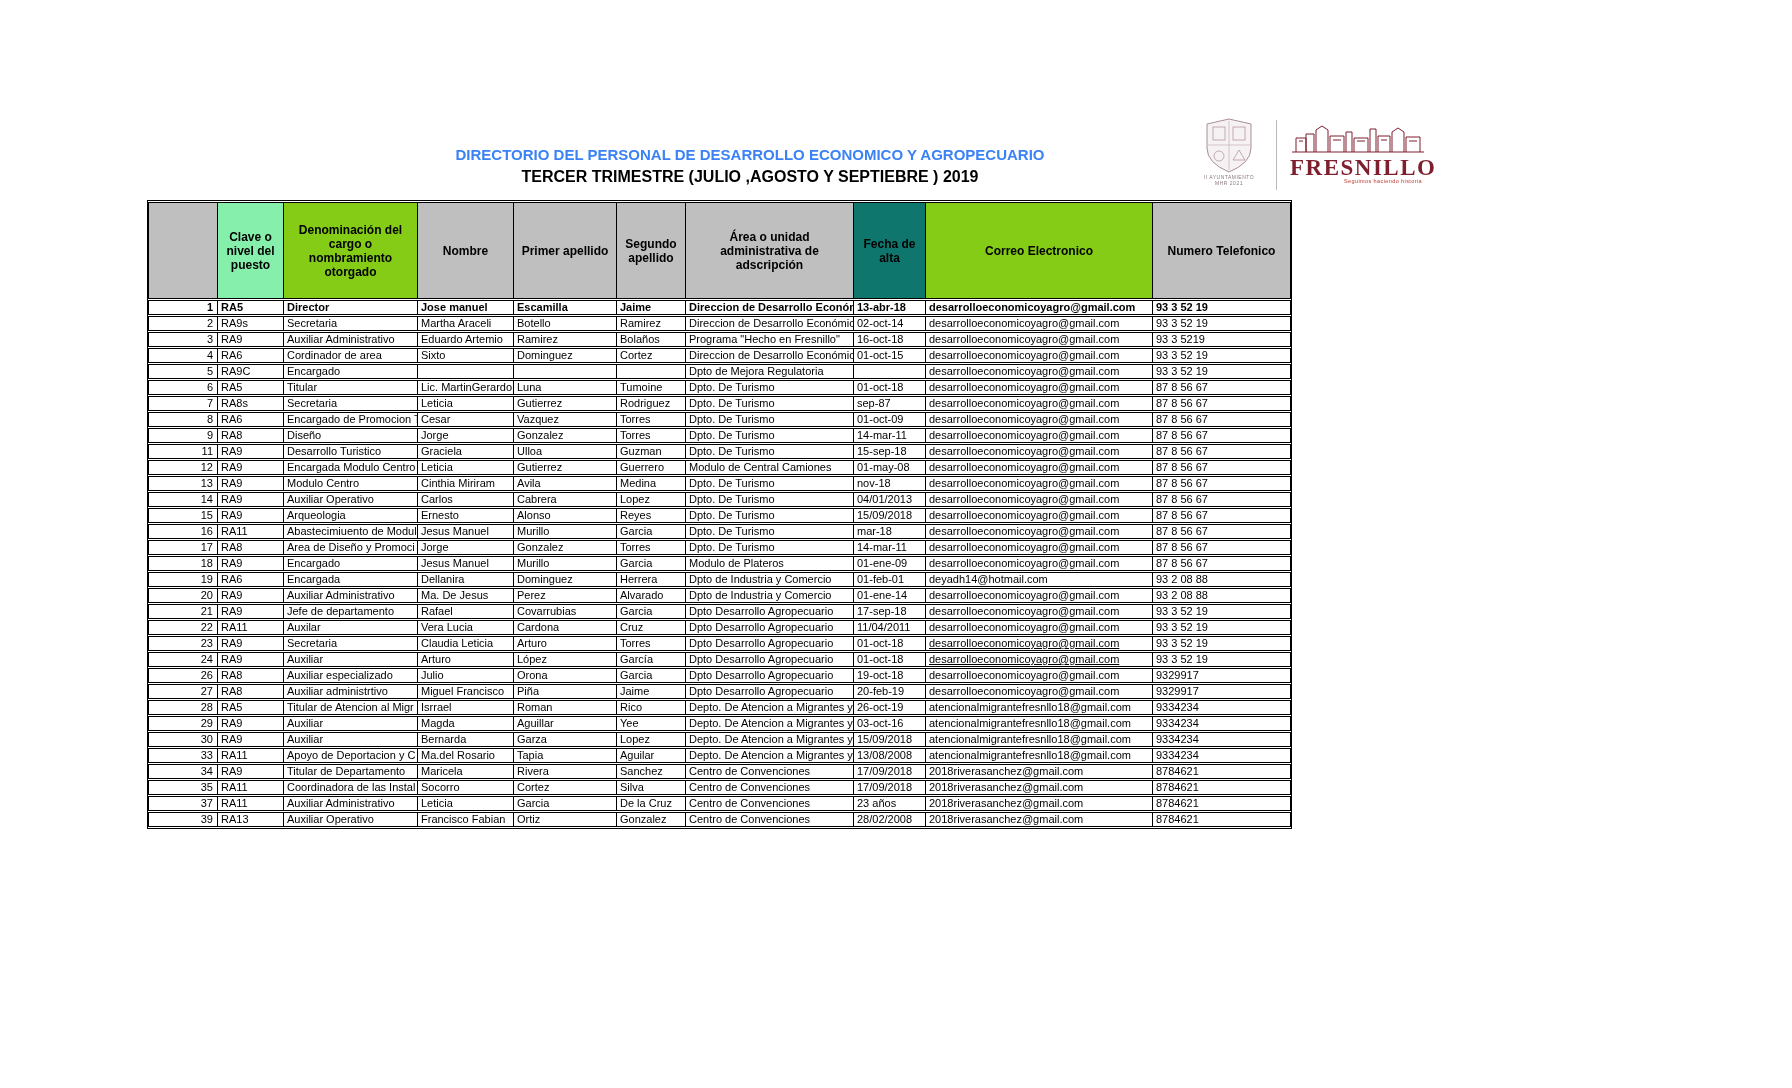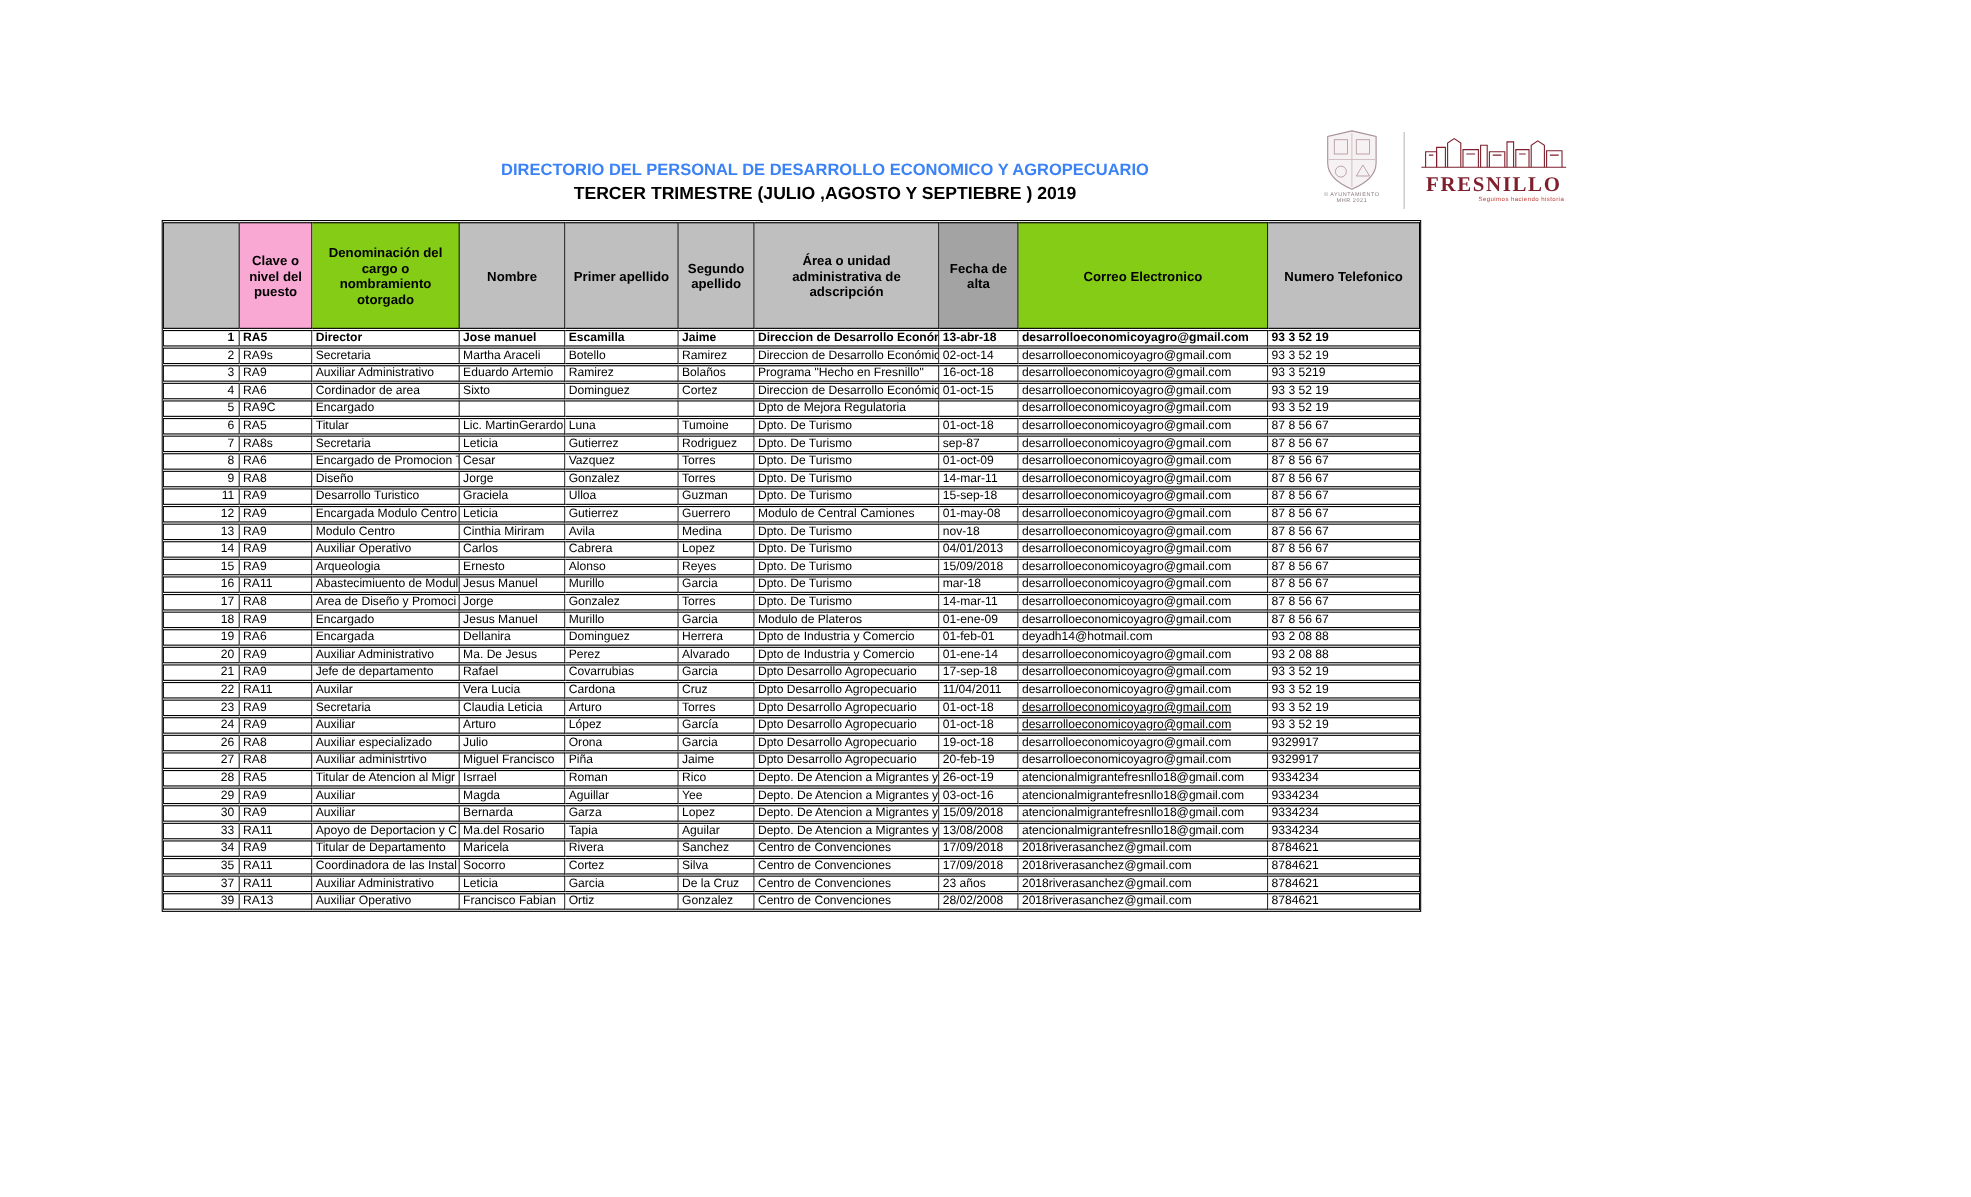--- a/index.html
+++ b/index.html
@@ -11,21 +11,21 @@
   .title-line1 { font-weight:bold; font-size:15px; color:#3b82f6; letter-spacing:0px; }
   .title-line2 { font-weight:bold; font-size:16px; color:#000; margin-top:5px; }
 
   
   .logo-area { position:absolute; left:1190px; top:116px; width:240px; height:80px; }
   .crest { position:absolute; left:6px; top:2px; width:66px; height:76px; text-align:center; }
   .crest svg { display:block; margin:0 auto; }
   .crest-caption { font-size:5px; color:#8a7a7e; line-height:6px; letter-spacing:0.5px; }
   .logo-divider { position:absolute; left:86px; top:4px; width:1px; height:70px; background:#b9b9b9; }
   .fresnillo { position:absolute; left:100px; top:8px; width:136px; text-align:center; }
-  .fresnillo-word { font-family:"Liberation Serif", serif; font-weight:bold; font-size:19px; letter-spacing:1.5px; color:#7d1f2d; line-height:20px; }
+  .fresnillo-word { font-family:"Liberation Serif", serif; font-weight:bold; font-size:23px; letter-spacing:1.5px; color:#7d1f2d; line-height:20px; }
   .fresnillo-tag { font-size:5.5px; color:#c03a30; text-align:right; padding-right:4px; letter-spacing:0.4px; }
 
   
   .table-wrap { position:absolute; left:147px; top:200px; width:1145px; border:1px solid #000; background:#fff; }
   table { border-collapse:separate; border-spacing:0 1px; table-layout:fixed; width:1143px; }
   th { background:#bfbfbf; border:1px solid #000; border-left:none; font-weight:bold; font-size:12px; line-height:14px;
        text-align:center; vertical-align:middle; padding:4px 6px; height:97px; color:#000; overflow:hidden; }
   th:first-child { border-left:1px solid #000; }
   td { border-top:1px solid #000; border-bottom:1px solid #000; border-right:1px solid #000;
        padding:0 3px; font-size:11px; height:15px; line-height:13px; white-space:nowrap; overflow:hidden;
@@ -95,27 +95,27 @@
           <col style="width: 103px;">
           <col style="width: 69px;">
           <col style="width: 168px;">
           <col style="width: 72px;">
           <col style="width: 227px;">
           <col style="width: 138px;">
         </colgroup>
         <thead>
           <tr>
             <th style="background: rgb(191, 191, 191);"></th>
-            <th style="background: #f9a8d4;">Clave o nivel del puesto</th>
+            <th style="background: #86efac;">Clave o nivel del puesto</th>
             <th style="background: #84cc16;">Denominación del cargo o nombramiento otorgado</th>
             <th style="background: rgb(191, 191, 191);">Nombre</th>
             <th style="background: rgb(191, 191, 191);">Primer apellido</th>
             <th style="background: rgb(191, 191, 191);">Segundo apellido</th>
             <th style="background: rgb(191, 191, 191);">Área o unidad administrativa de adscripción</th>
-            <th style="background: #a3a3a3;">Fecha de alta</th>
+            <th style="background: #0f766e;">Fecha de alta</th>
             <th style="background: #84cc16;">Correo Electronico</th>
             <th style="background: rgb(191, 191, 191);">Numero Telefonico</th>
           </tr>
         </thead>
         <tbody>
           <tr class="bold">
             <td>1</td>
             <td>RA5</td>
             <td>Director</td>
             <td>Jose manuel</td>

